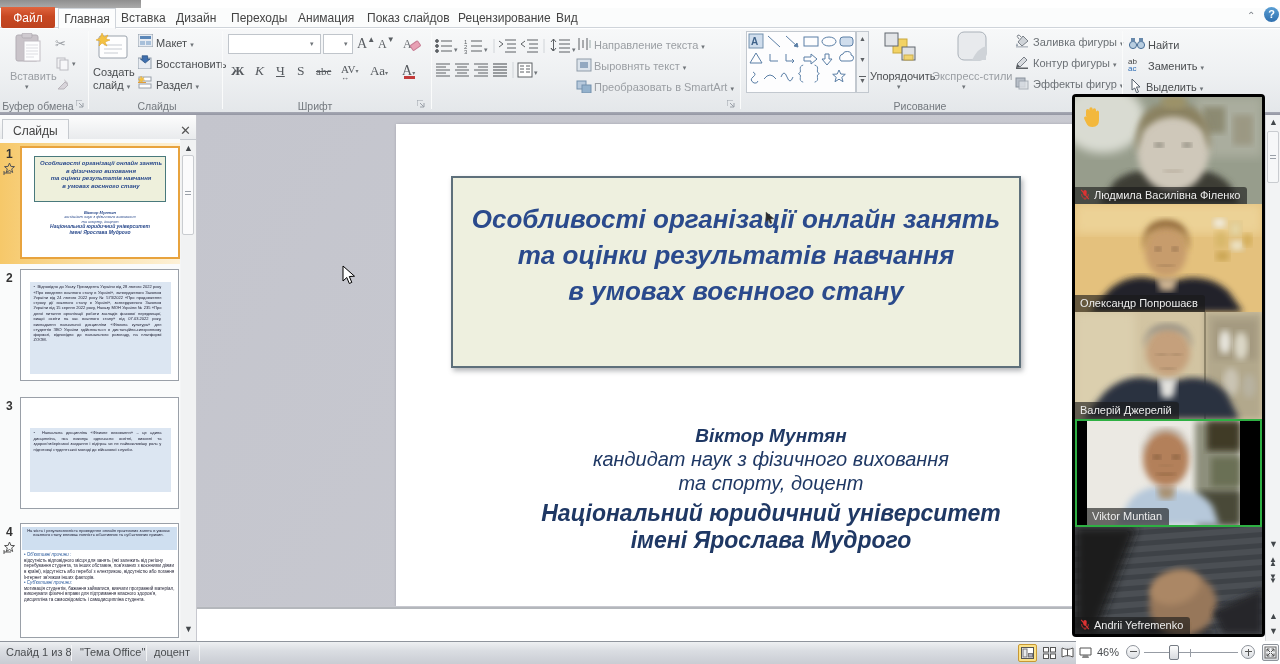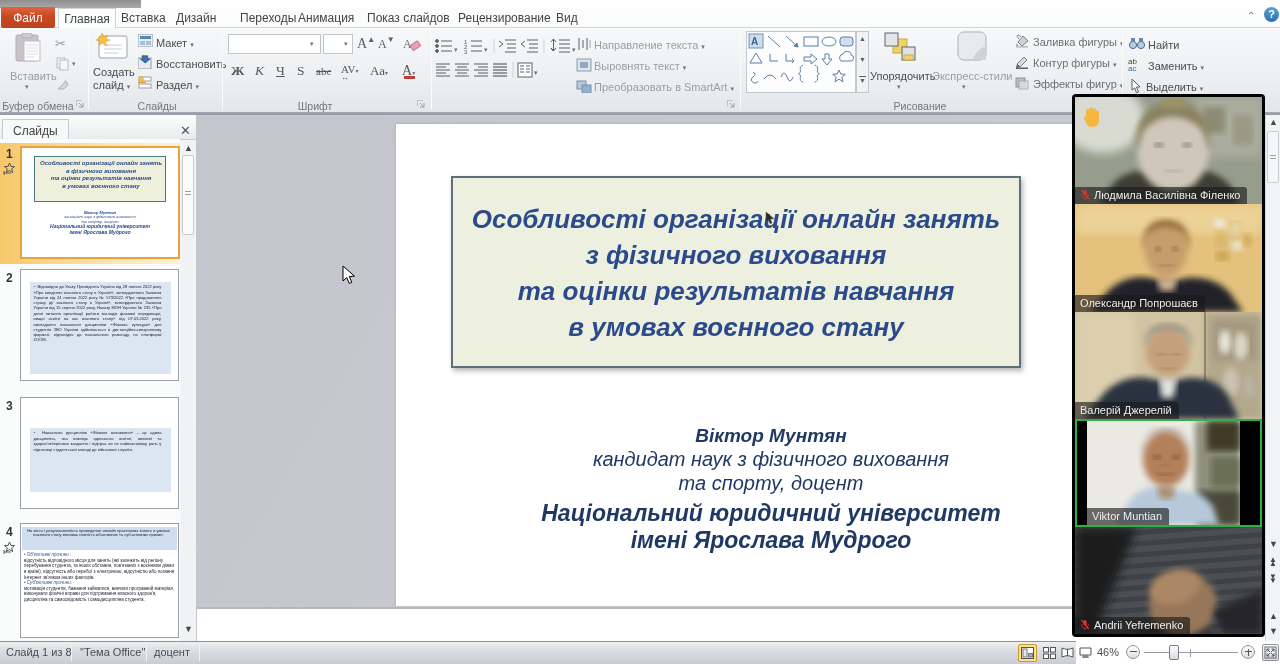--- a/index.html
+++ b/index.html
@@ -54,21 +54,21 @@
 <body>
 <div class="abs" id="topstrip">
     <div class="abs g"></div>
   </div>
 
 <div class="abs" id="tabrow">
   <div class="tab" id="tab-file">Файл</div>
   <div class="tab" id="tab-home">Главная</div>
   <div class="tab" style="left:121px">Вставка</div>
   <div class="tab" style="left:176px">Дизайн</div>
-  <div class="tab" style="left:240px">Переходы</div>
+  <div class="tab" style="left:231px">Переходы</div>
   <div class="tab" style="left:298px">Анимация</div>
   <div class="tab" style="left:367px">Показ слайдов</div>
   <div class="tab" style="left:458px">Рецензирование</div>
   <div class="tab" style="left:556px">Вид</div>
 </div>
 
 <div class="abs" id="ribbon">
 
   <svg class="abs" style="left:14px;top:4px" width="34" height="32" viewBox="0 0 34 32">
     <rect x="2" y="2" width="22" height="26" rx="2" fill="#c9c3c9" stroke="#b3aeb5"></rect>
@@ -413,21 +413,20 @@
       <div class="abs" style="left:4px;top:51px;width:6px;border-top:1px solid #9aa0a8;"></div>
       <div class="abs" style="left:4px;top:54px;width:6px;border-top:1px solid #9aa0a8;"></div>
       <div class="abs" style="left:3px;top:484px;font-size:9px;color:#43474b;">▼</div>
     </div>
   </div>
   <div class="abs" id="editor">
     <div id="slide">
       <div id="titlebox">
         <div style="margin-top:23px">
           <div class="tline">Особливості організації онлайн занять</div>
-          <div class="tline">з фізичного виховання</div>
           <div class="tline">та оцінки результатів навчання</div>
           <div class="tline">в умовах воєнного стану</div>
         </div>
       </div>
       <div id="author">
         <div style="font-size:19px;font-weight:bold;font-style:italic;line-height:24px;">Віктор Мунтян</div>
         <div style="font-size:20px;font-style:italic;line-height:23.5px;">кандидат наук з фізичного виховання<br>та спорту, доцент</div>
         <div style="font-size:23px;font-weight:bold;font-style:italic;line-height:27px;margin-top:5px;">Національний юридичний університет<br>імені Ярослава Мудрого</div>
       </div>
     </div>

